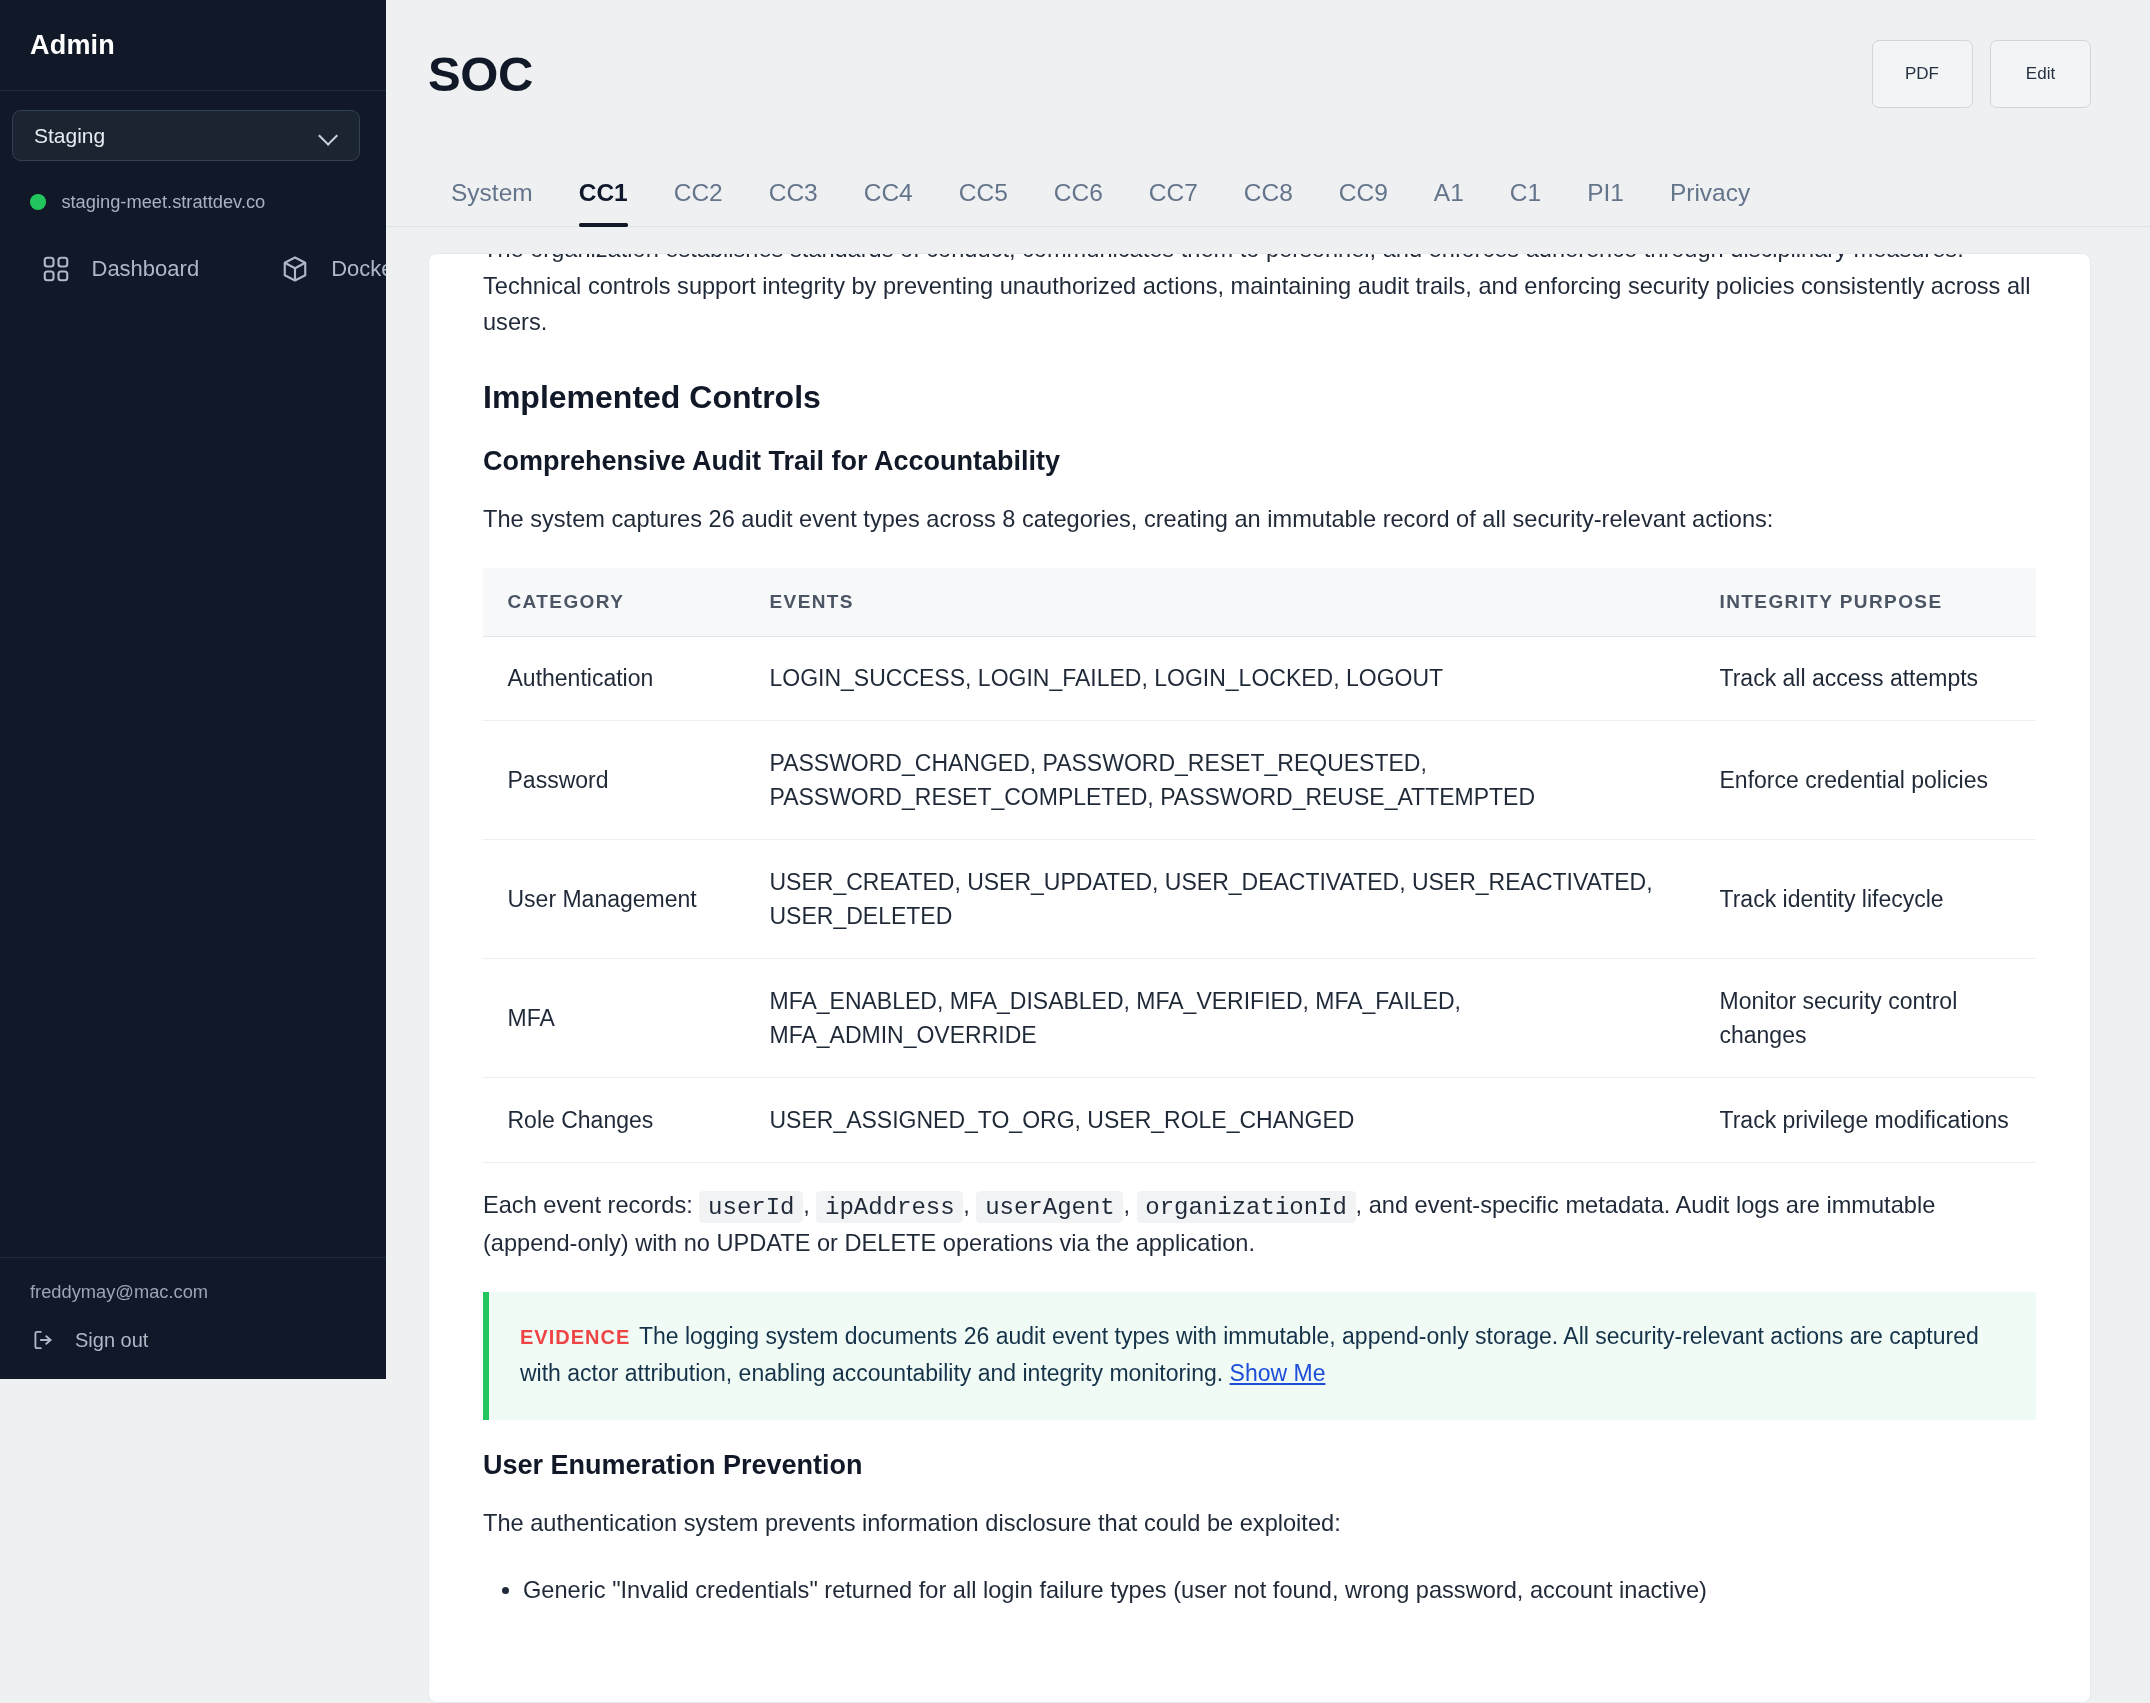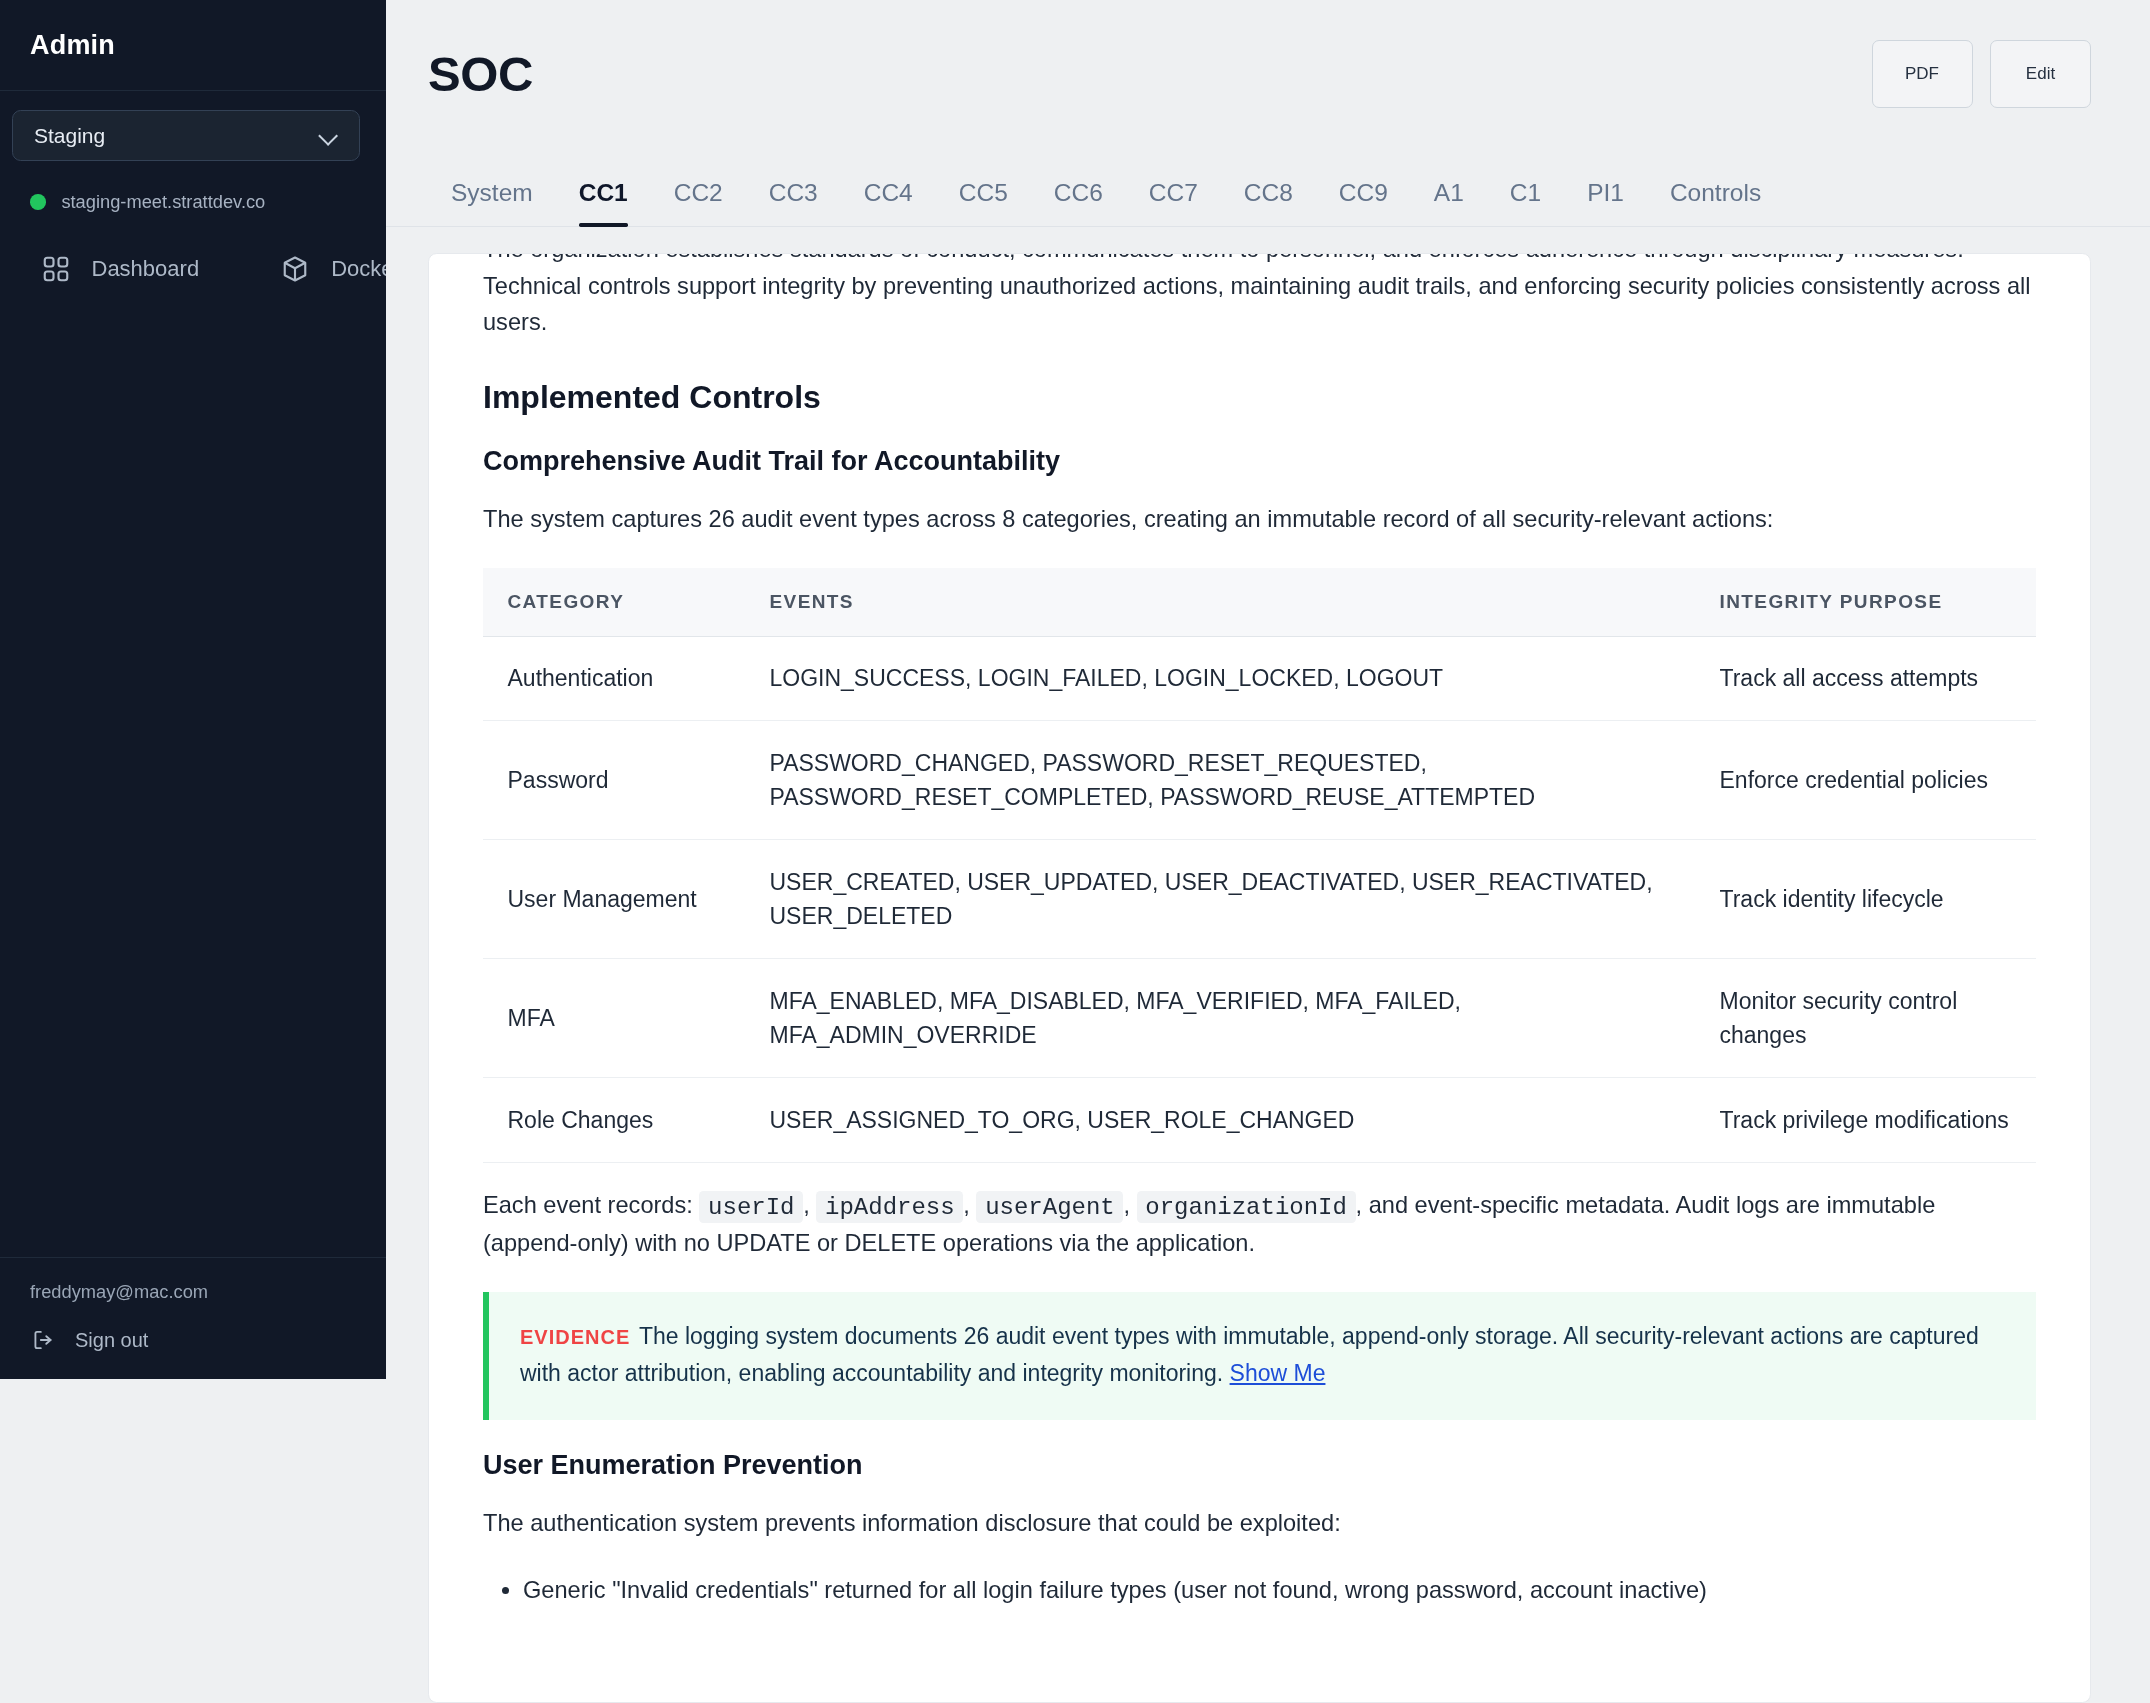--- a/index.html
+++ b/index.html
@@ -287,21 +287,21 @@
       <div class="tab">CC3</div>
       <div class="tab">CC4</div>
       <div class="tab">CC5</div>
       <div class="tab">CC6</div>
       <div class="tab">CC7</div>
       <div class="tab">CC8</div>
       <div class="tab">CC9</div>
       <div class="tab">A1</div>
       <div class="tab">C1</div>
       <div class="tab">PI1</div>
-      <div class="tab">Controls</div>
+      <div class="tab">Privacy</div>
     </div>
 
     <div class="scroll-area">
       <div class="card">
         <div class="card-inner">
 
           <p class="p">The organization establishes standards of conduct, communicates them to personnel, and enforces adherence through disciplinary measures. Technical controls support integrity by preventing unauthorized actions, maintaining audit trails, and enforcing security policies consistently across all users.</p>
 
           <h2 class="sec">Implemented Controls</h2>
 

